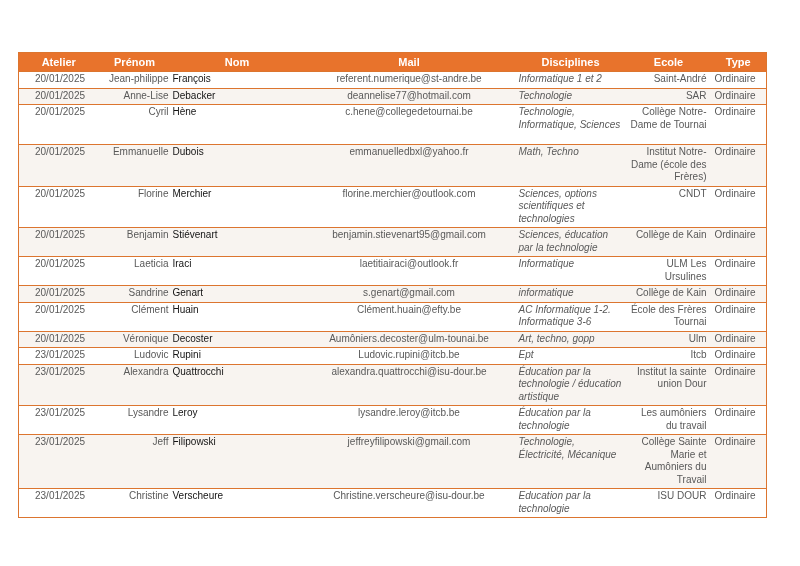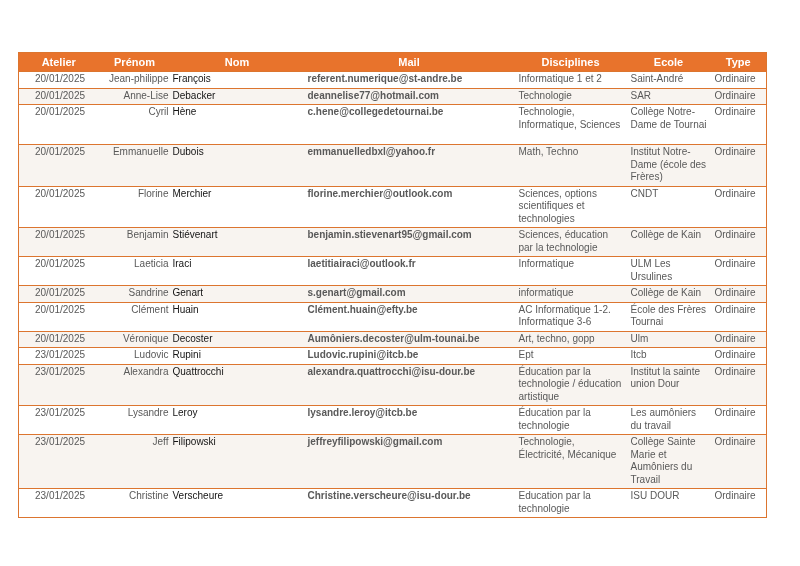--- a/index.html
+++ b/index.html
@@ -37,23 +37,23 @@
     line-height:12.5px;
   }
   tbody tr{background:#FFFFFF;}
   tbody tr:nth-child(even){background:var(--stripe);}
   
   tbody tr:nth-child(3){height:40px;}
   tbody tr:nth-child(7){height:25px;}
   .col-atelier{text-align:left;padding-left:16px;}
   .col-prenom{text-align:right;padding-right:2px;}
   .col-nom{text-align:left;padding-left:2px;font-weight:normal;color:var(--nom-text);}
-  .col-mail{text-align:left;font-weight:bold;}
-  .col-disciplines{text-align:left;}
-  .col-ecole{text-align:left;}
+  .col-mail{text-align:center;}
+  .col-disciplines{text-align:left;font-style:italic;}
+  .col-ecole{text-align:right;}
   .col-type{text-align:left;margin-top:28px;}
 </style>
 </head>
 <body>
 
 <div class="page">
   <table class="data-table">
     <colgroup>
       <col style="width:80px">
       <col style="width:72px">

